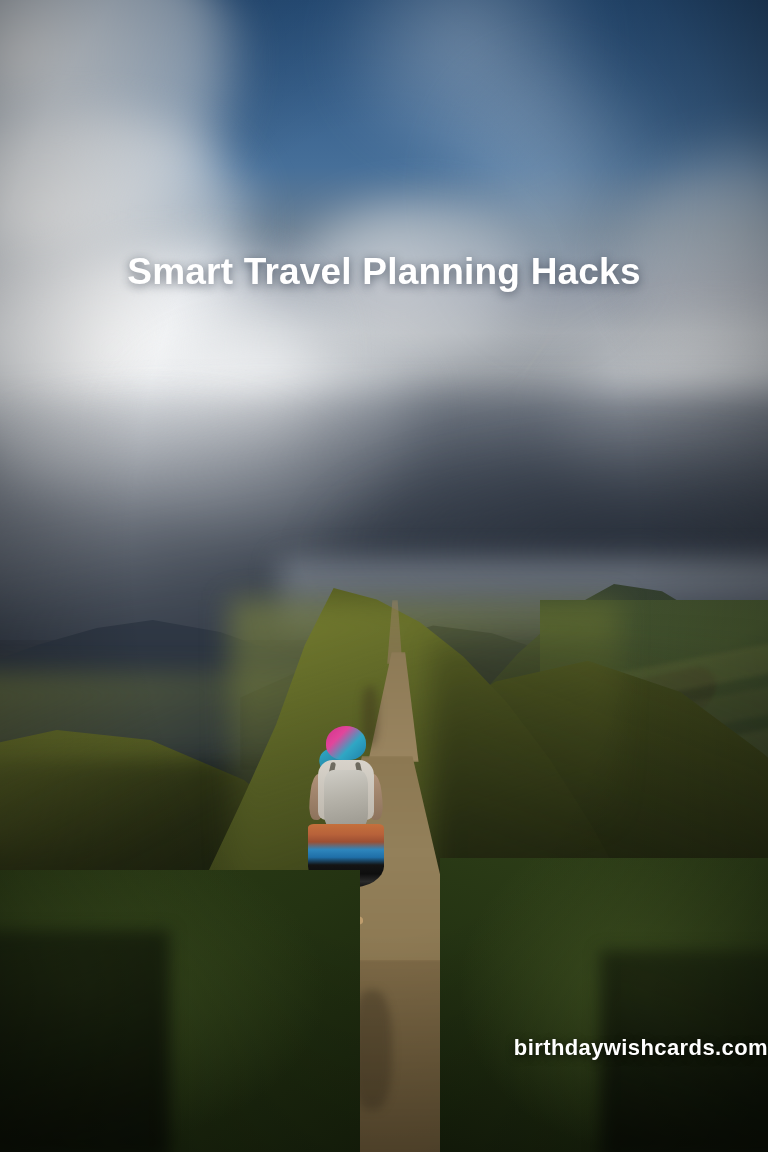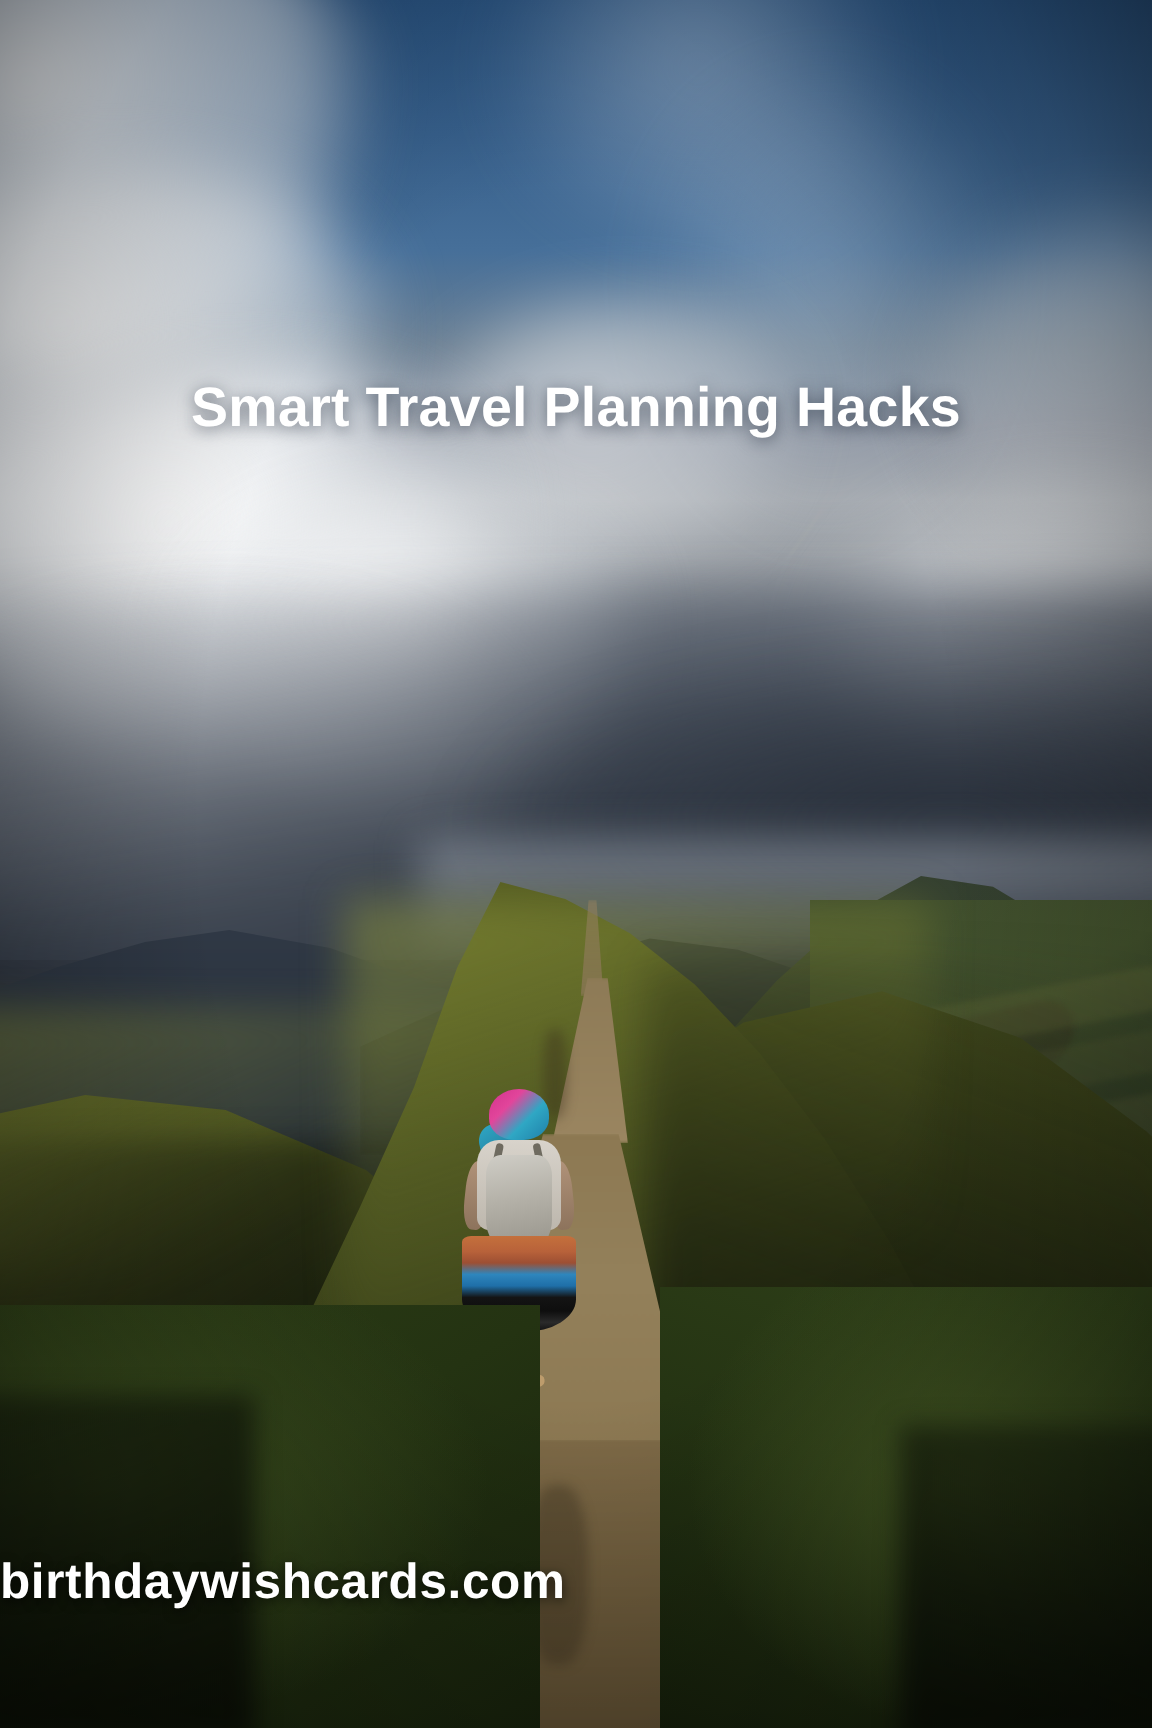--- a/index.html
+++ b/index.html
@@ -272,22 +272,22 @@
     font-size:37px; font-weight:bold; line-height:1.2;
     letter-spacing:.2px;
   }
   .subtitle {
     margin-top:24px;
     font-size:32px; font-weight:bold; line-height:1.42;
     padding:0 90px;
   }
   .watermark {
     position:absolute; left:0; top:1035px; width:768px;
-    text-align:left; color:#fff;
-    font-size:33px; font-weight:bold; letter-spacing:.4px;
+    text-align:right; color:#fff;
+    font-size:22px; font-weight:bold; letter-spacing:.4px;
     text-shadow:0 2px 8px rgba(0,0,0,.7);
   }
 </style>
 </head>
 <body>
 
 <div class="card">
 
   <div class="sky"></div>
 

